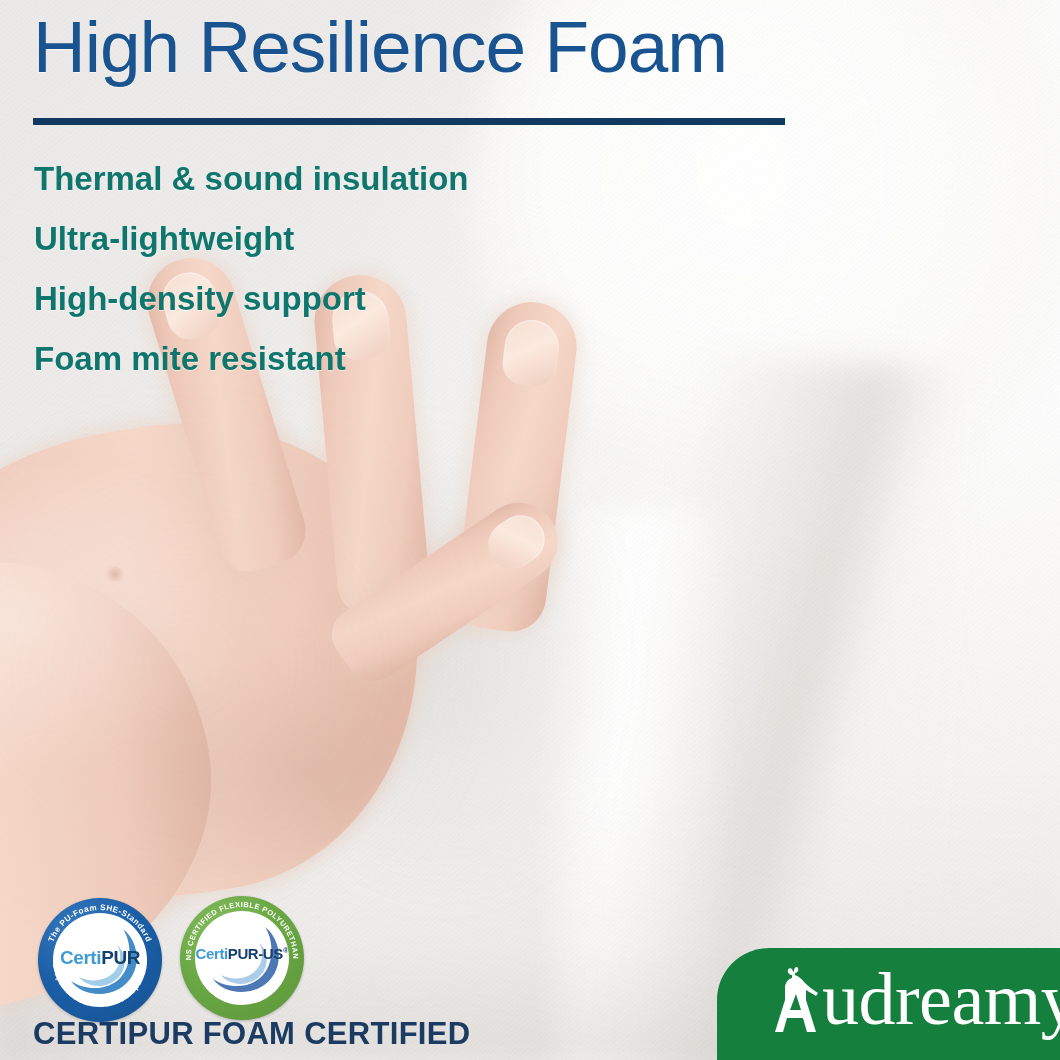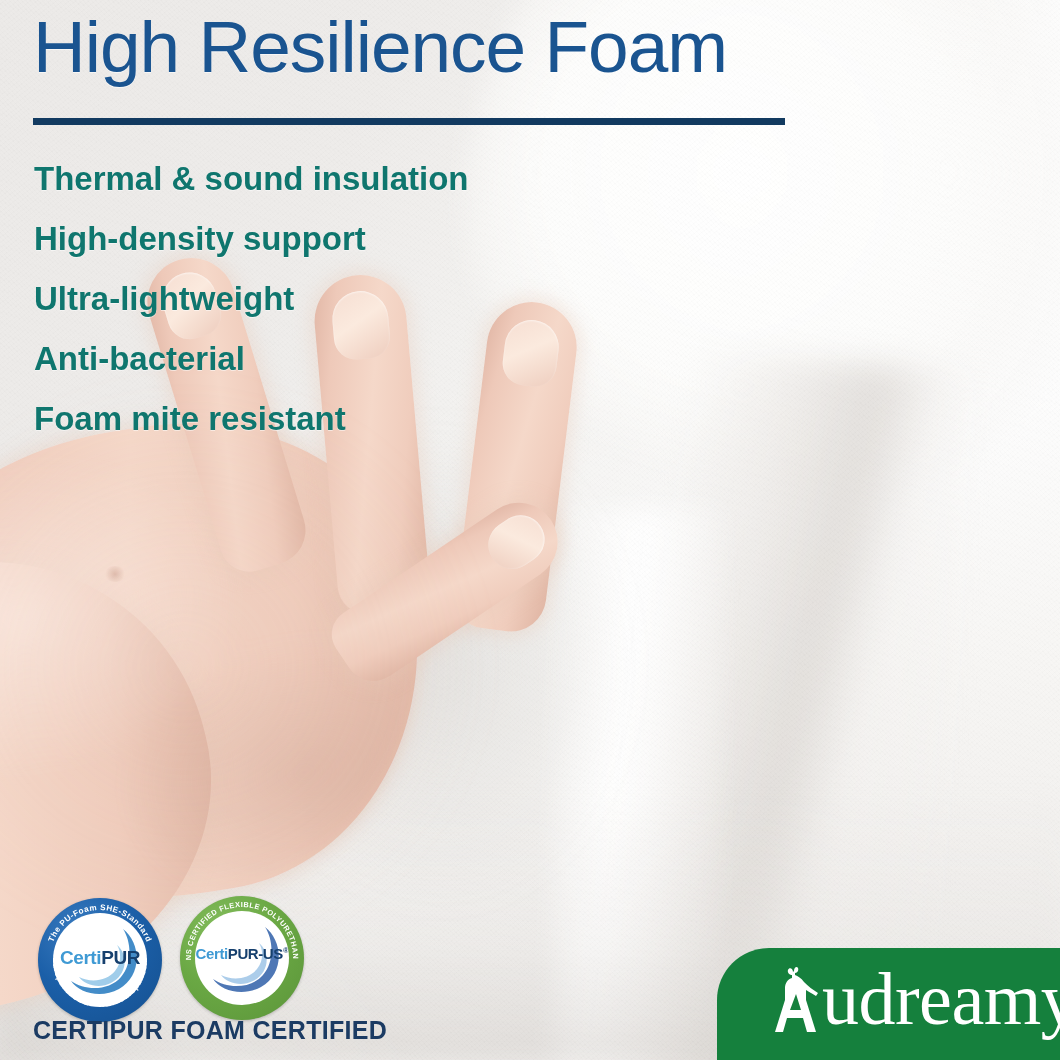--- a/index.html
+++ b/index.html
@@ -204,21 +204,21 @@
     pointer-events:none;
   }
   .ring-text text{
     fill:#ffffff;font-size:8.1px;font-weight:700;
     font-family:"Liberation Sans", sans-serif;
     letter-spacing:.5px;
   }
   .badge-us .ring-text text{font-size:7.4px;}
   .badge-caption{
     position:absolute;left:33px;top:1016px;
-    font-size:25px;font-weight:700;letter-spacing:.3px;
+    font-size:31px;font-weight:700;letter-spacing:.3px;
     color:#1b3b63;white-space:nowrap;
   }
 
   
   .brand-panel{
     position:absolute;left:717px;top:948px;width:343px;height:112px;
     background:#15803d;
     border-top-left-radius:52px;
     overflow:hidden;
   }
@@ -267,23 +267,22 @@
       </div>
     <div class="knuckle"></div>
     <div class="hand-glow"></div>
   </div>
 
   <div class="headline">High Resilience Foam</div>
   <div class="rule"></div>
 
   <div class="features">
     <div class="feature">Thermal &amp; sound insulation</div>
+    <div class="feature">Ultra-lightweight</div>
     <div class="feature">High-density support</div>
-    <div class="feature">Ultra-lightweight</div>
-    <div class="feature">Anti-bacterial</div>
     <div class="feature">Foam mite resistant</div>
   </div>
 
   <div class="badges">
 
     <div class="badge badge-eu">
       <svg class="ring-text" viewBox="0 0 124 124">
         <defs>
           <path id="eu-top" d="M 12,62 A 50,50 0 0 1 112,62"></path>
           <path id="eu-bot" d="M 15,62 A 47,47 0 0 0 109,62"></path>

